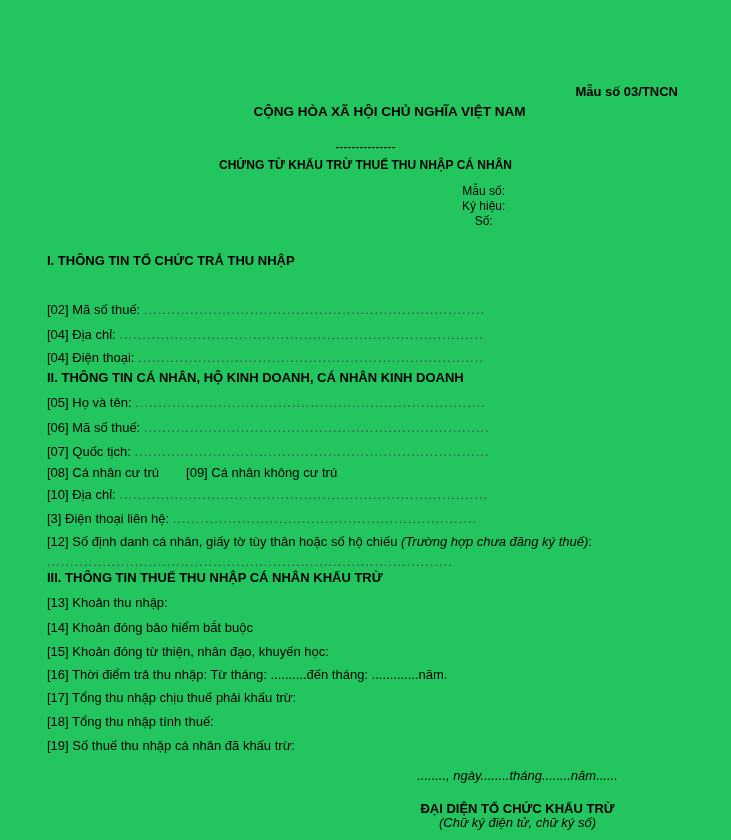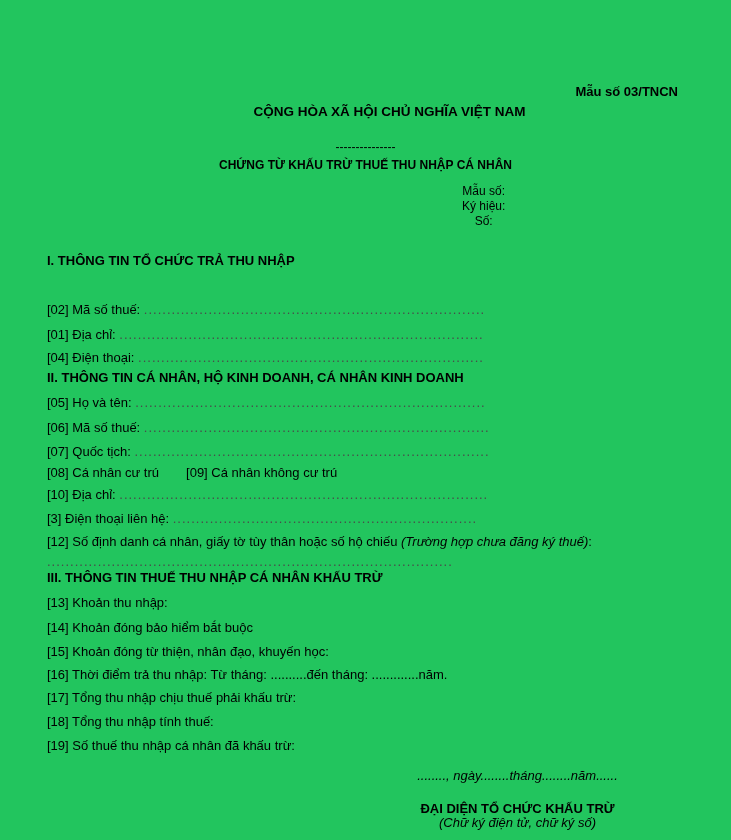--- a/index.html
+++ b/index.html
@@ -41,21 +41,21 @@
   <div class="abs center form-title">CHỨNG TỪ KHẤU TRỪ THUẾ THU NHẬP CÁ NHÂN</div>
 
   <div class="meta">
     <div>Mẫu số:</div>
     <div>Ký hiệu:</div>
     <div>Số:</div>
   </div>
 
   <div class="abs row sec-h" style="top:253px">I. THÔNG TIN TỔ CHỨC TRẢ THU NHẬP</div>
   <div class="abs row" style="top:302px"><span>[02] Mã số thuế: </span><span class="dots">..........................................................................</span></div>
-  <div class="abs row" style="top:327px"><span>[01] Địa chỉ: </span><span class="dots">...............................................................................</span></div>
+  <div class="abs row" style="top:327px"><span>[04] Địa chỉ: </span><span class="dots">...............................................................................</span></div>
   <div class="abs row" style="top:350px"><span>[04] Điện thoại: </span><span class="dots">...........................................................................</span></div>
 
   <div class="abs row sec-h" style="top:370px">II. THÔNG TIN CÁ NHÂN, HỘ KINH DOANH, CÁ NHÂN KINH DOANH</div>
   <div class="abs row" style="top:395px"><span>[05] Họ và tên: </span><span class="dots">............................................................................</span></div>
   <div class="abs row" style="top:420px"><span>[06] Mã số thuế: </span><span class="dots">...........................................................................</span></div>
   <div class="abs row" style="top:444px"><span>[07] Quốc tịch: </span><span class="dots">.............................................................................</span></div>
   <div class="abs row" style="top:465px"><span>[08] Cá nhân cư trú</span><span class="lbl09">[09] Cá nhân không cư trú</span></div>
   <div class="abs row" style="top:487px"><span>[10] Địa chỉ: </span><span class="dots">................................................................................</span></div>
   <div class="abs row" style="top:511px"><span>[3] Điện thoại liên hệ: </span><span class="dots">..................................................................</span></div>
   <div class="abs row" style="top:534px"><span>[12] Số định danh cá nhân, giấy tờ tùy thân hoặc số hộ chiếu </span><span class="italic">(Trường hợp chưa đăng ký thuế)</span><span>:</span></div>

